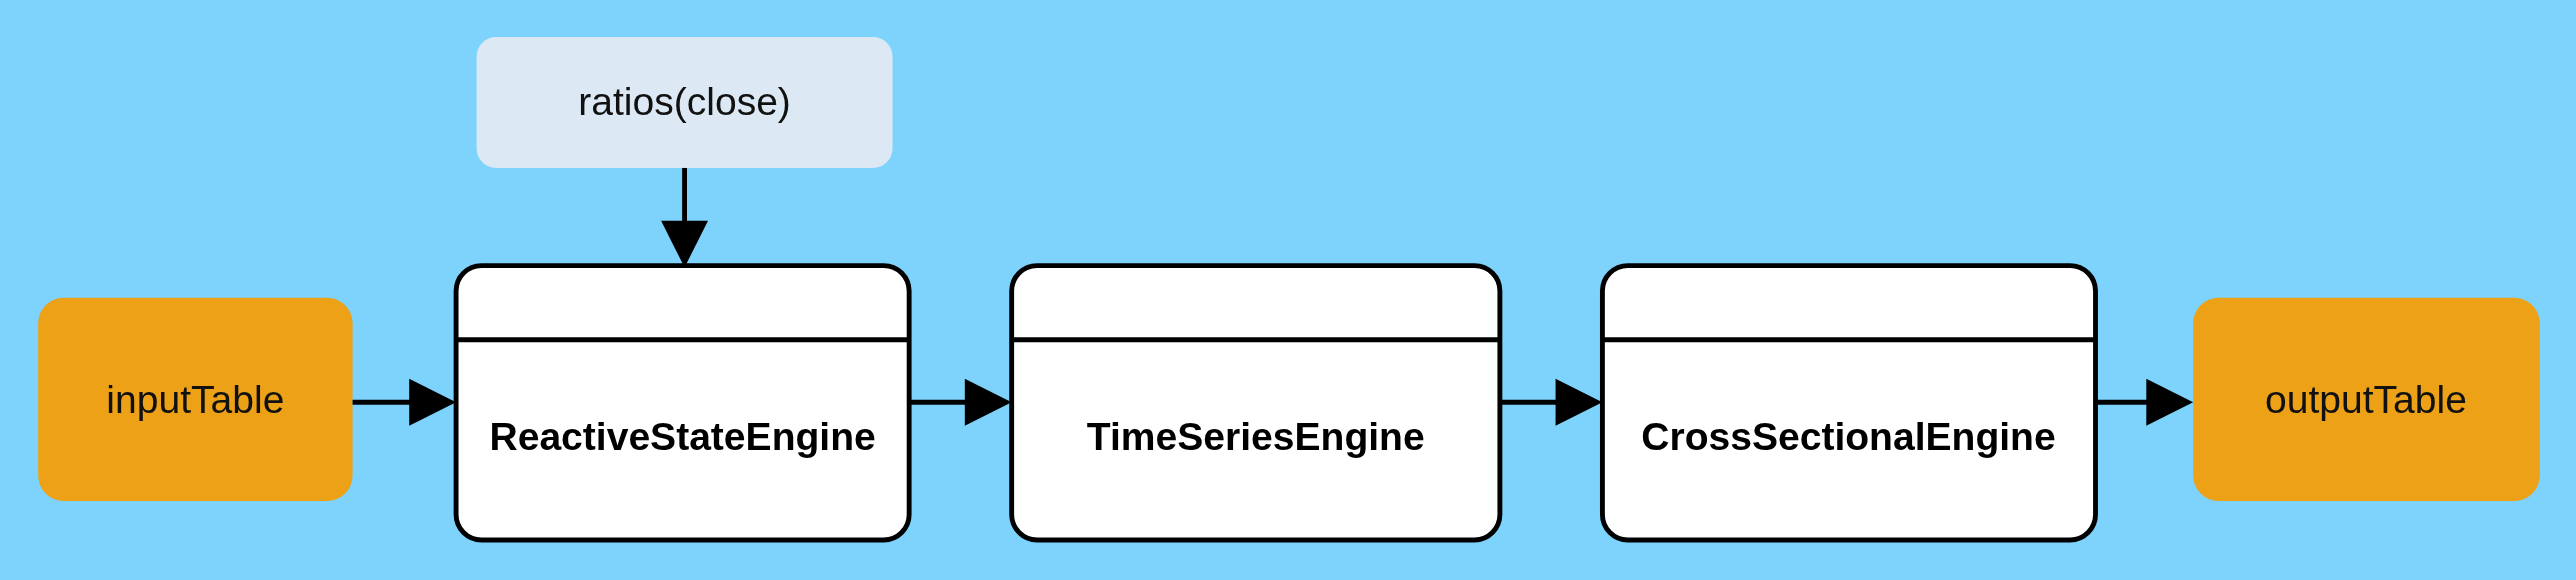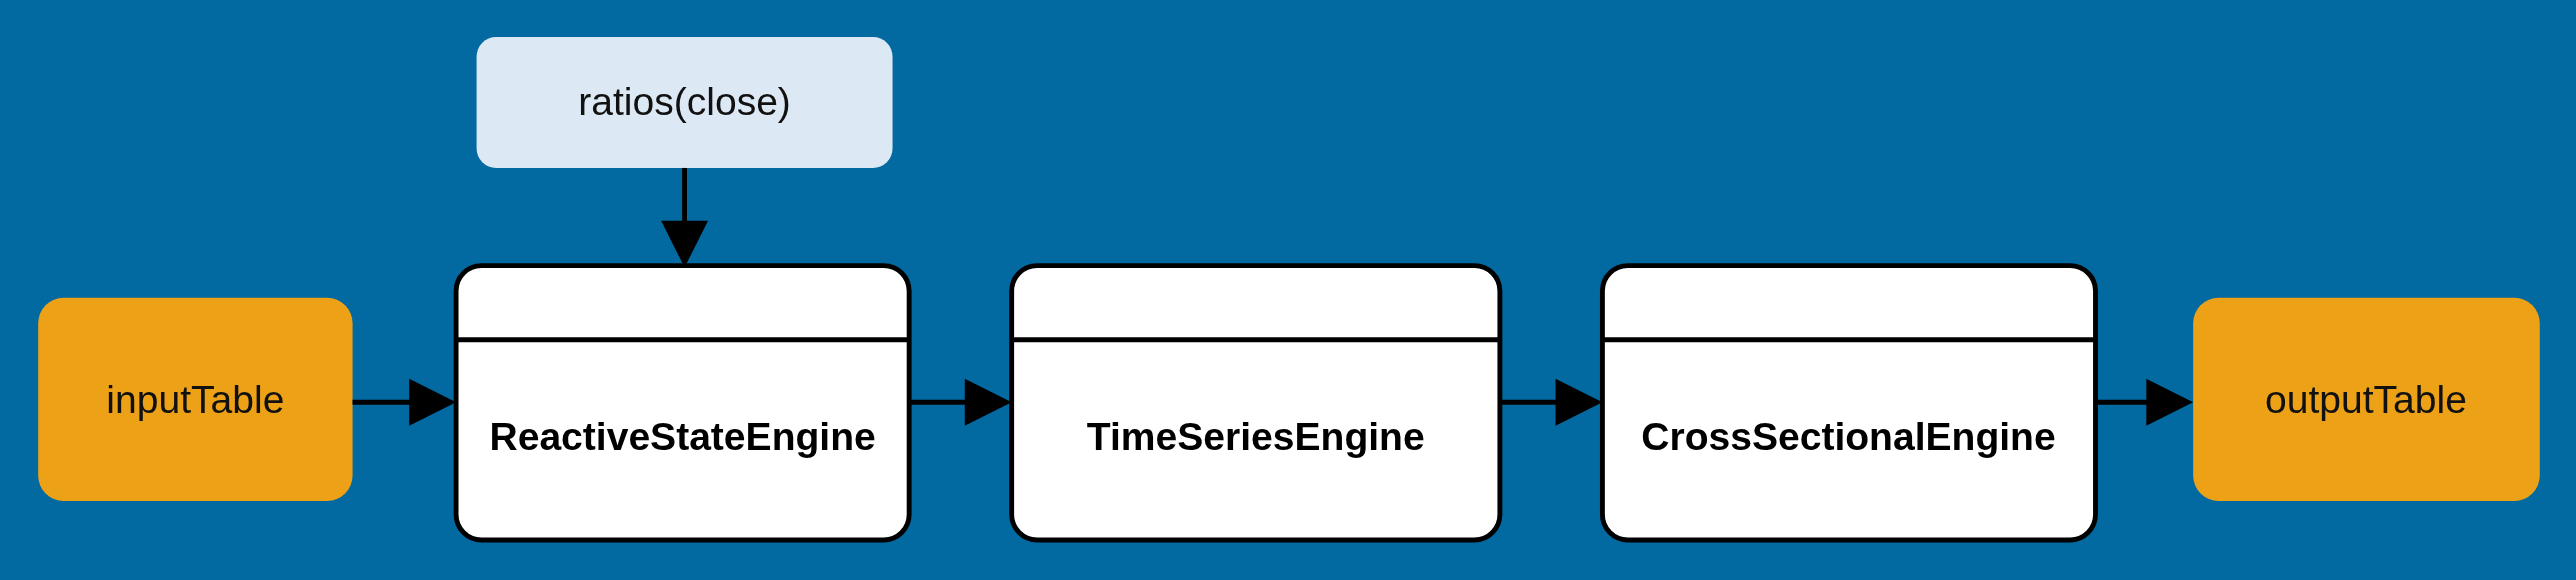--- a/index.html
+++ b/index.html
@@ -7,21 +7,21 @@
     padding: 0;
     background: #ffffff;
   }
   body {
     font-family: "Liberation Sans", sans-serif;
   }
   #diagram-root {
     position: relative;
     width: 2576px;
     height: 580px;
-    background: #0369a1;
+    background: #7dd3fc;
     overflow: hidden;
   }
   svg.flow {
     position: absolute;
     left: 0;
     top: 0;
     width: 2576px;
     height: 580px;
     display: block;
   }

